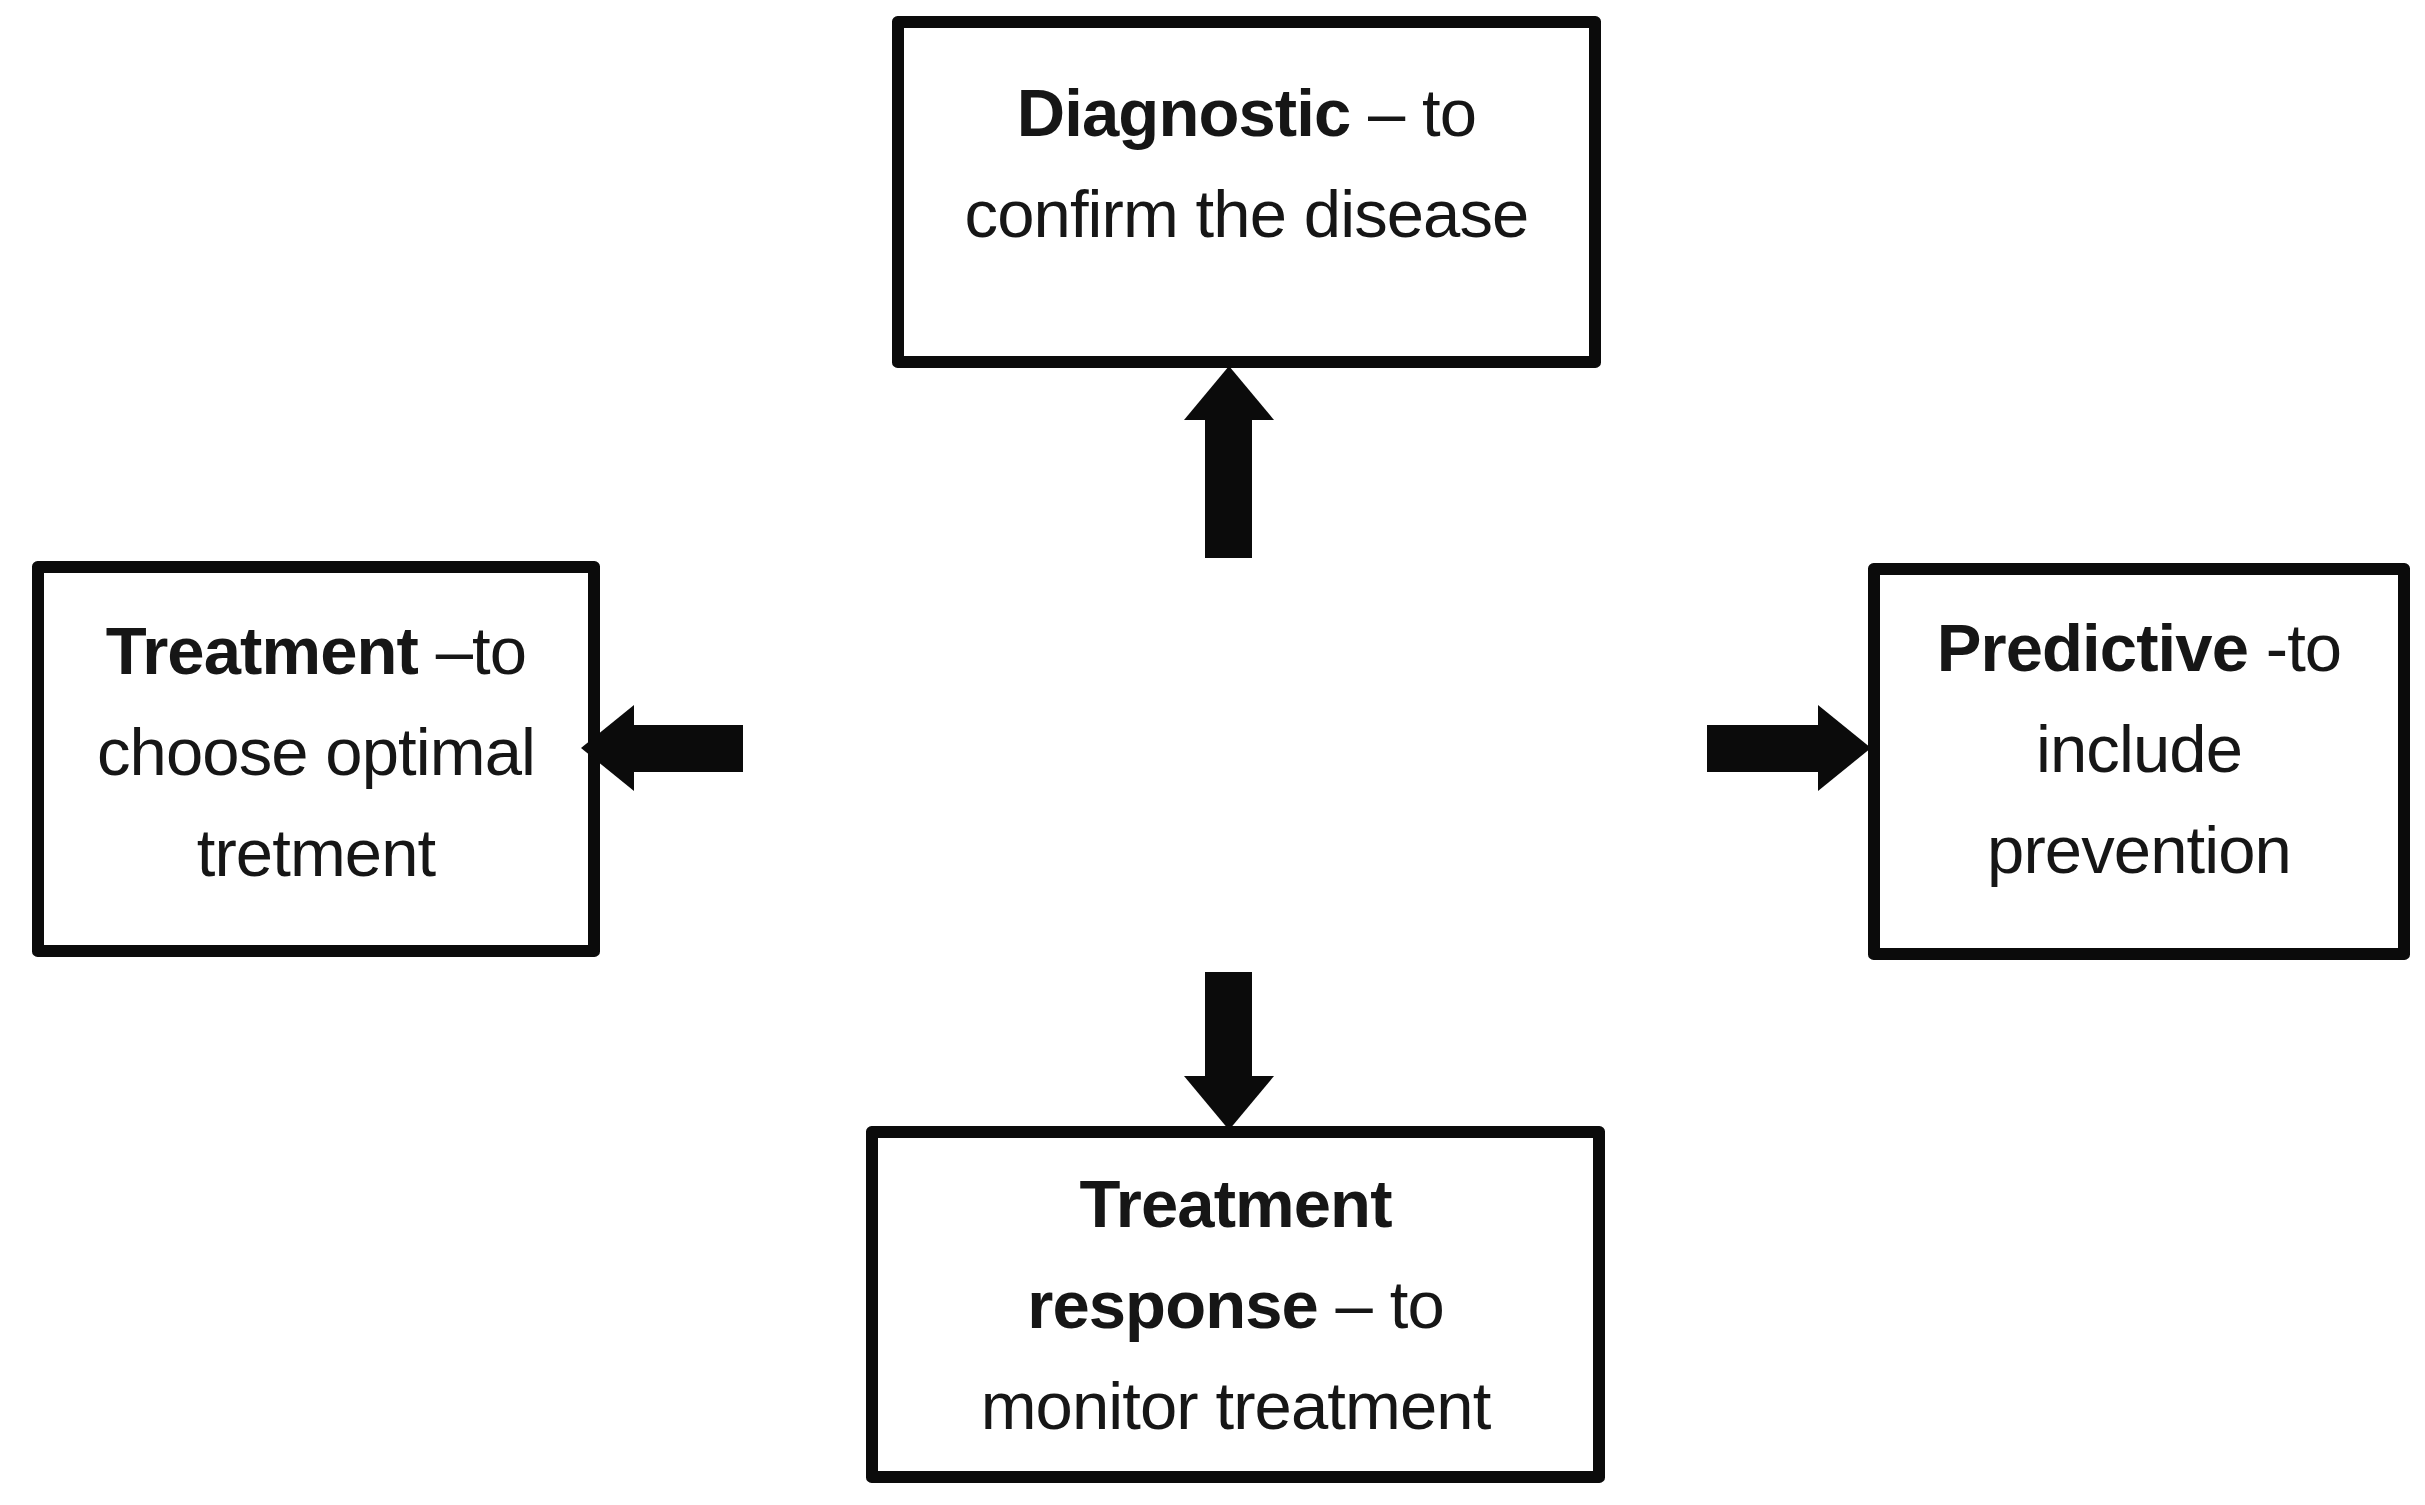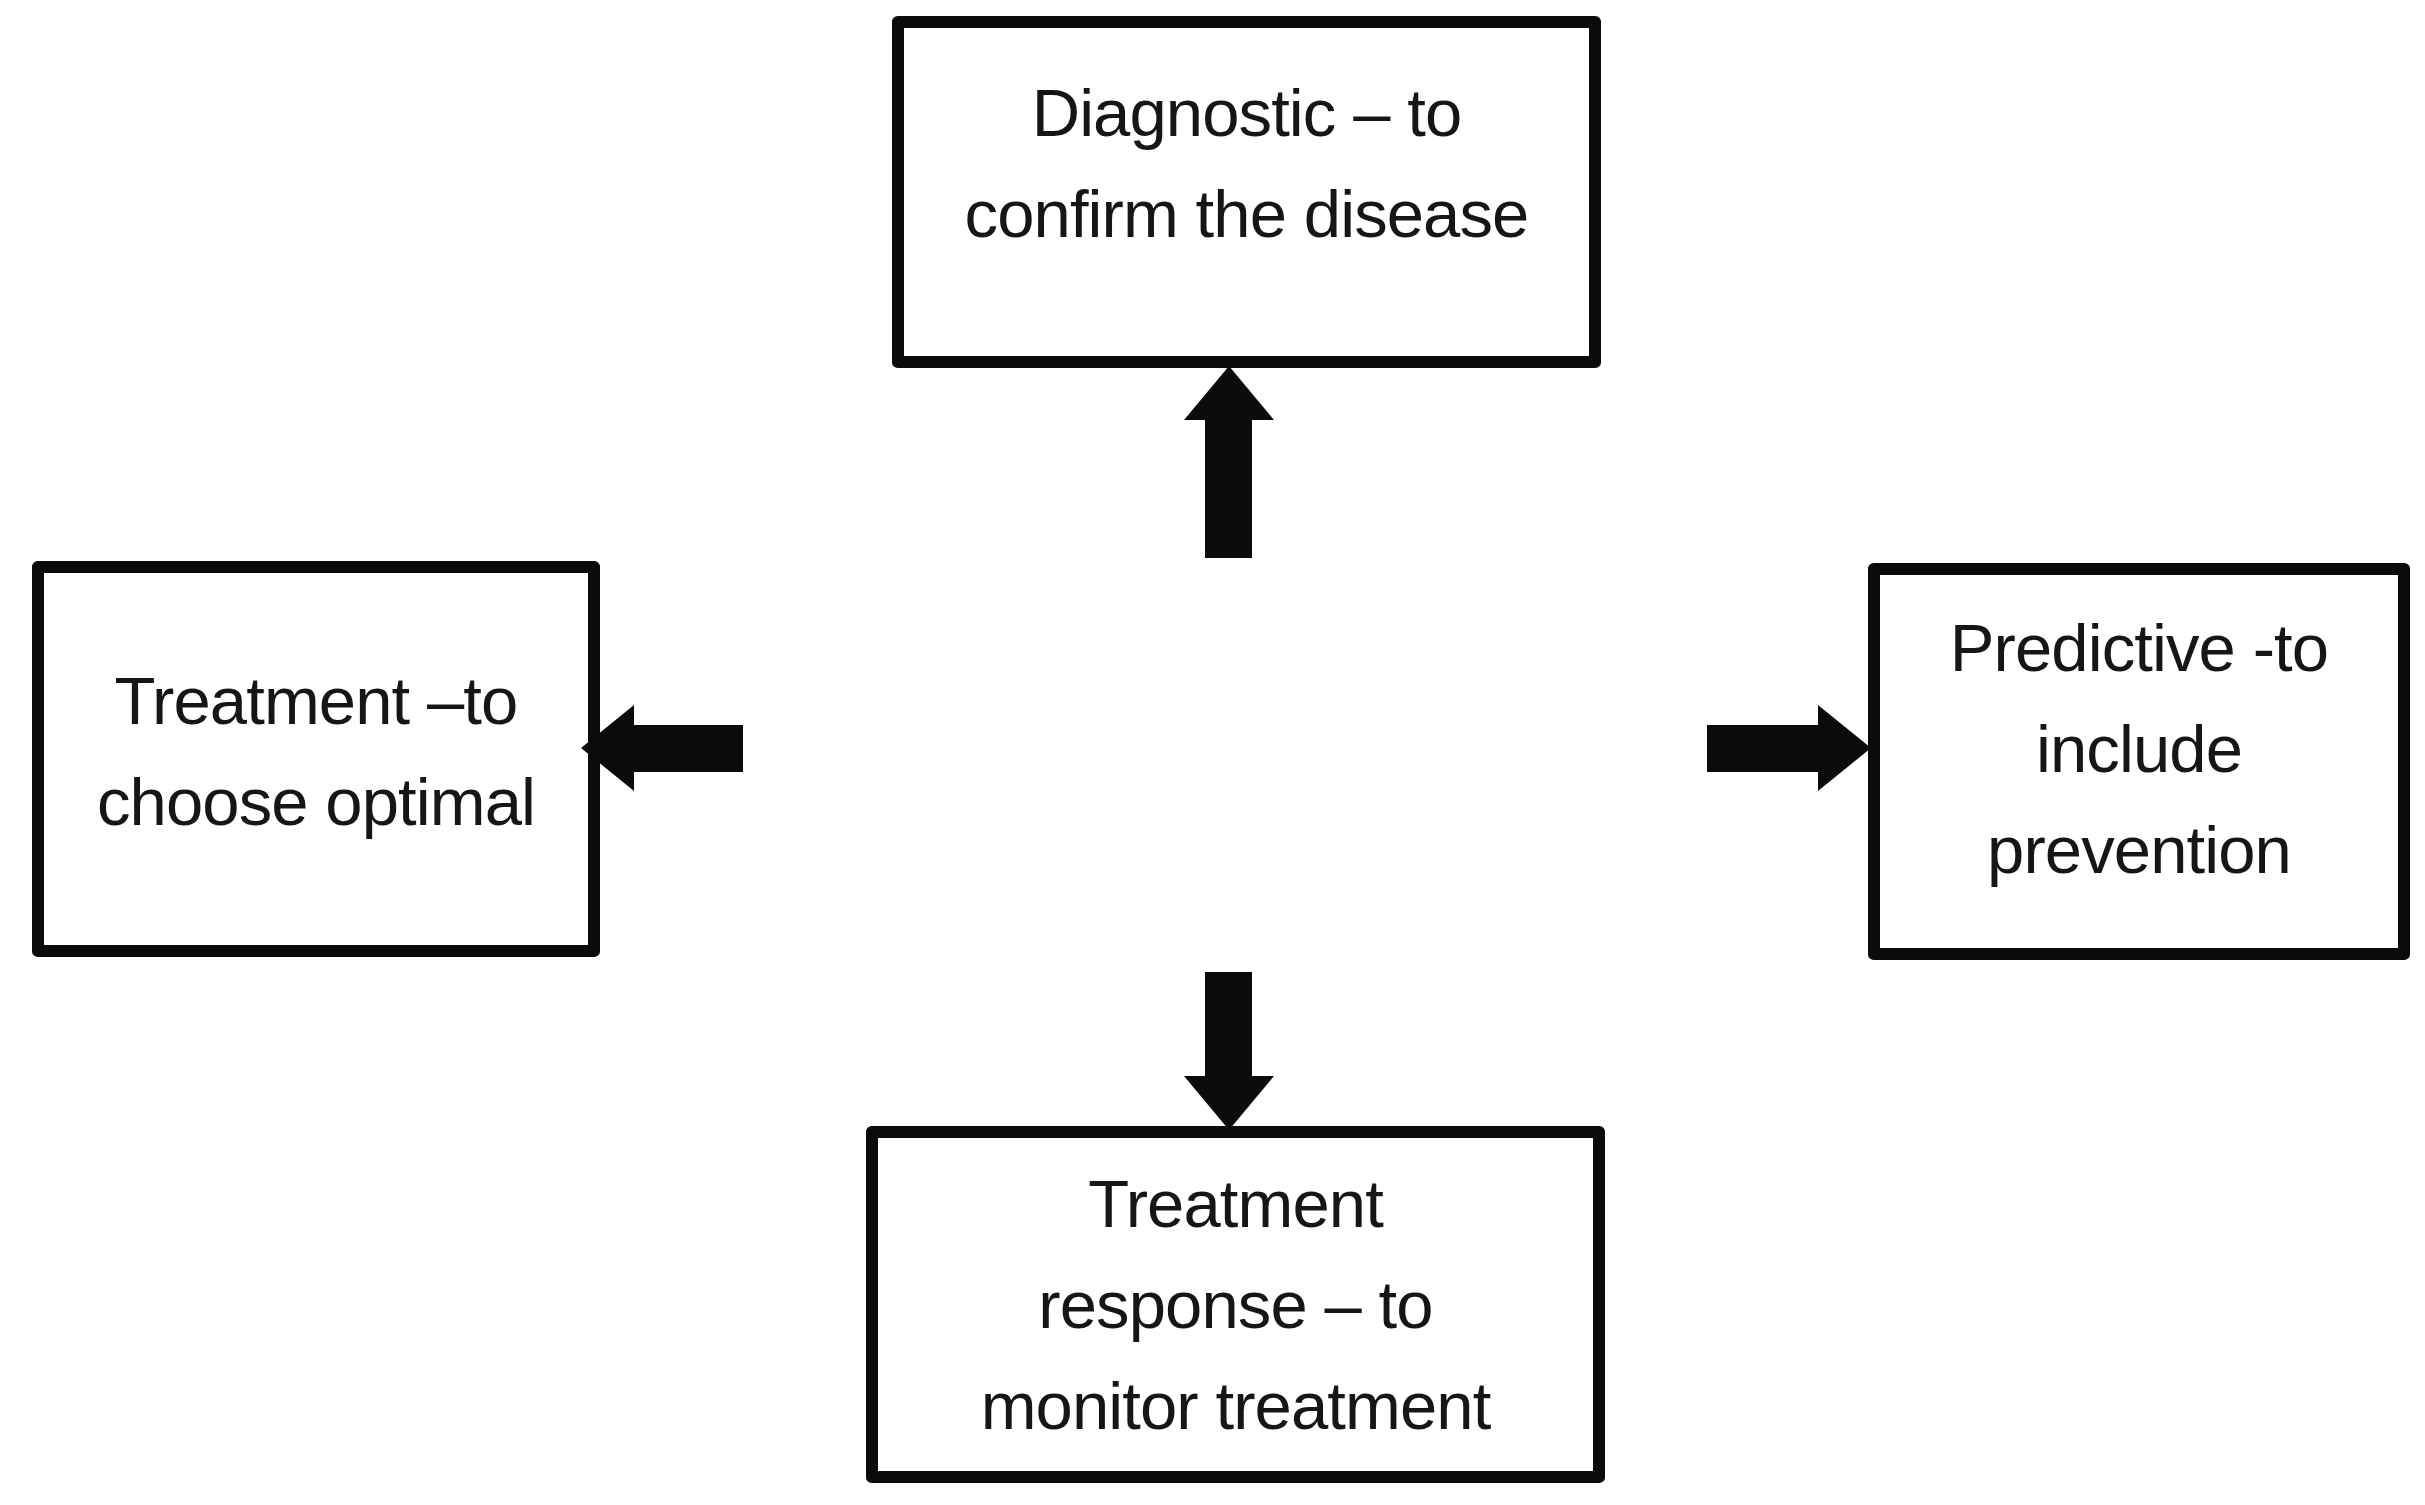--- a/index.html
+++ b/index.html
@@ -21,21 +21,21 @@
     display: flex;
     flex-direction: column;
     justify-content: center;
     align-items: center;
     text-align: center;
     font-size: 67px;
     line-height: 101px;
     letter-spacing: -0.9px;
     color: #161616;
   }
-  .box .b { font-weight: normal; }
+  .box .b { font-weight: bold; }
   .line { white-space: pre; }
 
   #top-box    { left: 892px;  top: 16px;   width: 709px;  height: 352px; justify-content: flex-start; padding-top: 34px; }
   #left-box   { left: 32px;   top: 561px;  width: 568px;  height: 396px; padding-bottom: 16px; }
   #right-box  { left: 1868px; top: 563px;  width: 542px;  height: 397px; padding-bottom: 27px; }
   #bottom-box { left: 866px;  top: 1126px; width: 739px;  height: 357px; }
 
   #center-box {
     left: 735px; top: 551px; width: 979px; height: 429px;
     border: 37px solid #0b0b0b;
@@ -83,20 +83,21 @@
 <div id="canvas">
 
   <div class="box" id="top-box">
     <div class="line"><span class="b">Diagnostic</span><span> – to</span></div>
     <div class="line">confirm the disease</div>
   </div>
 
   <div class="box" id="left-box">
     <div class="line"><span class="b">Treatment</span><span> –to</span></div>
     <div class="line">choose optimal</div>
+    <div class="line">tretment</div>
   </div>
 
 
   <div class="box" id="right-box">
     <div class="line"><span class="b">Predictive</span><span> -to</span></div>
     <div class="line">include</div>
     <div class="line">prevention</div>
   </div>
 
   <div class="box" id="bottom-box">

